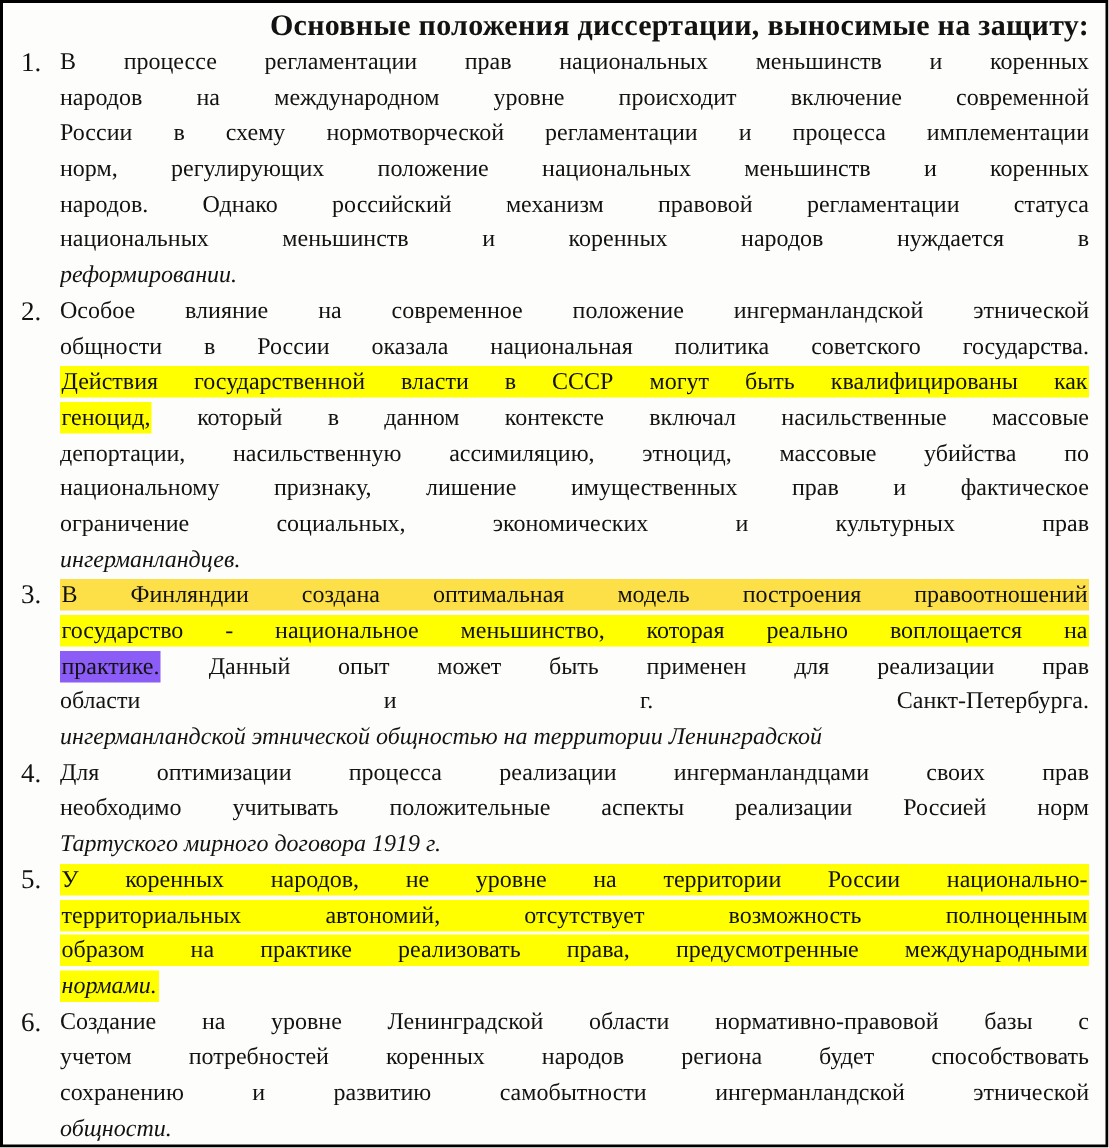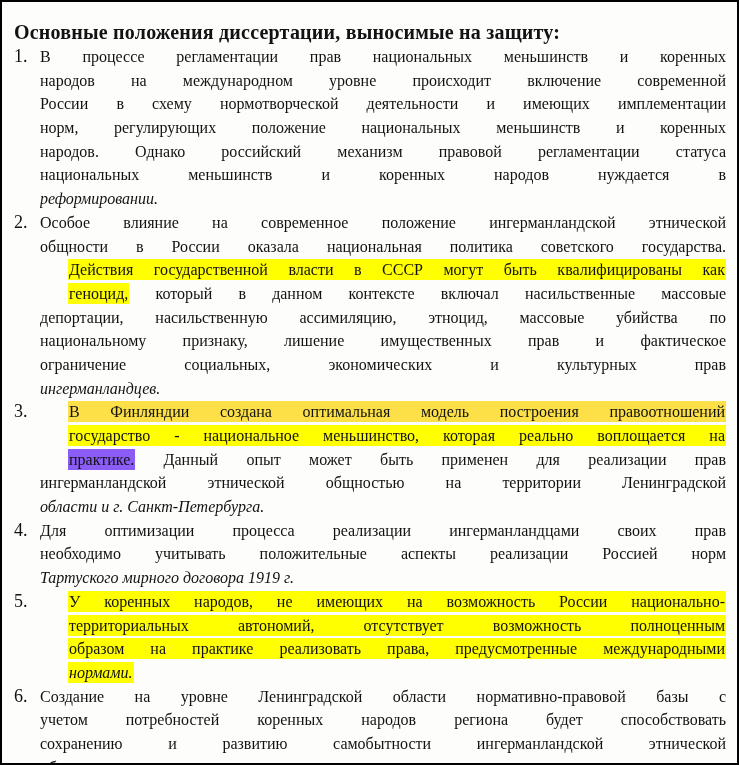--- a/index.html
+++ b/index.html
@@ -13,22 +13,22 @@
     height: 765px;
     box-sizing: border-box;
     background: #fdfdfc;
     border: 2px solid #000;
     padding: 3px 11px 0 12px;
     overflow: hidden;
     font-family: "Liberation Serif", "DejaVu Serif", serif;
     color: #121212;
   }
   .title {
-    margin: 15px 0 1px 0;
-    text-align: left;
+    margin: 0 0 1px 0;
+    text-align: right;
     font-weight: bold;
     font-size: 20px;
     line-height: 24px;
     letter-spacing: 0.2px;
   }
   .thesis-list {
     margin: 0;
     padding: 0;
   }
   .item {
@@ -55,35 +55,34 @@
     text-align-last: justify;
     word-spacing: 1px;
   }
   .line:last-child {
     text-align-last: left;
     word-spacing: normal;
     font-style: italic;
   }
   .hl {
     padding: 2px 1px;
-    margin-left: 28px;
   }
 </style>
 </head>
 <body>
 
 <div class="page">
   <h1 class="title">Основные положения диссертации, выносимые на защиту:</h1>
   <div class="thesis-list">
       <div class="item">
         <span class="num">1.</span>
         <div class="body">
           <div class="line"><span>В процессе регламентации прав национальных меньшинств и коренных</span></div>
           <div class="line"><span>народов на международном уровне происходит включение современной</span></div>
-          <div class="line"><span>России в схему нормотворческой деятельности и имеющих имплементации</span></div>
+          <div class="line"><span>России в схему нормотворческой регламентации и процесса имплементации</span></div>
           <div class="line"><span>норм, регулирующих положение национальных меньшинств и коренных</span></div>
           <div class="line"><span>народов. Однако российский механизм правовой регламентации статуса</span></div>
           <div class="line"><span>национальных меньшинств и коренных народов нуждается в</span></div>
           <div class="line"><span>реформировании.</span></div>
         </div>
       </div>
       <div class="item">
         <span class="num">2.</span>
         <div class="body">
           <div class="line"><span>Особое влияние на современное положение ингерманландской этнической</span></div>
@@ -95,36 +94,36 @@
           <div class="line"><span>ограничение социальных, экономических и культурных прав</span></div>
           <div class="line"><span>ингерманландцев.</span></div>
         </div>
       </div>
       <div class="item">
         <span class="num">3.</span>
         <div class="body">
           <div class="line"><span class="hl" style="background-color: #fde047;">В Финляндии создана оптимальная модель построения правоотношений</span></div>
           <div class="line"><span class="hl" style="background-color: rgb(255, 255, 0);">государство - национальное меньшинство, которая реально воплощается на</span></div>
           <div class="line"><span class="hl" style="background-color: #8b5cf6;">практике.</span><span> Данный опыт может быть применен для реализации прав</span></div>
+          <div class="line"><span>области и г. Санкт-Петербурга.</span></div>
           <div class="line"><span>ингерманландской этнической общностью на территории Ленинградской</span></div>
-          <div class="line"><span>области и г. Санкт-Петербурга.</span></div>
         </div>
       </div>
       <div class="item">
         <span class="num">4.</span>
         <div class="body">
           <div class="line"><span>Для оптимизации процесса реализации ингерманландцами своих прав</span></div>
           <div class="line"><span>необходимо учитывать положительные аспекты реализации Россией норм</span></div>
           <div class="line"><span>Тартуского мирного договора 1919 г.</span></div>
         </div>
       </div>
       <div class="item">
         <span class="num">5.</span>
         <div class="body">
-          <div class="line"><span class="hl" style="background-color: rgb(255, 255, 0);">У коренных народов, не имеющих на возможность России национально-</span></div>
+          <div class="line"><span class="hl" style="background-color: rgb(255, 255, 0);">У коренных народов, не уровне на территории России национально-</span></div>
           <div class="line"><span class="hl" style="background-color: rgb(255, 255, 0);">территориальных автономий, отсутствует возможность полноценным</span></div>
           <div class="line"><span class="hl" style="background-color: rgb(255, 255, 0);">образом на практике реализовать права, предусмотренные международными</span></div>
           <div class="line"><span class="hl" style="background-color: rgb(255, 255, 0);">нормами.</span></div>
         </div>
       </div>
       <div class="item">
         <span class="num">6.</span>
         <div class="body">
           <div class="line"><span>Создание на уровне Ленинградской области нормативно-правовой базы с</span></div>
           <div class="line"><span>учетом потребностей коренных народов региона будет способствовать</span></div>

